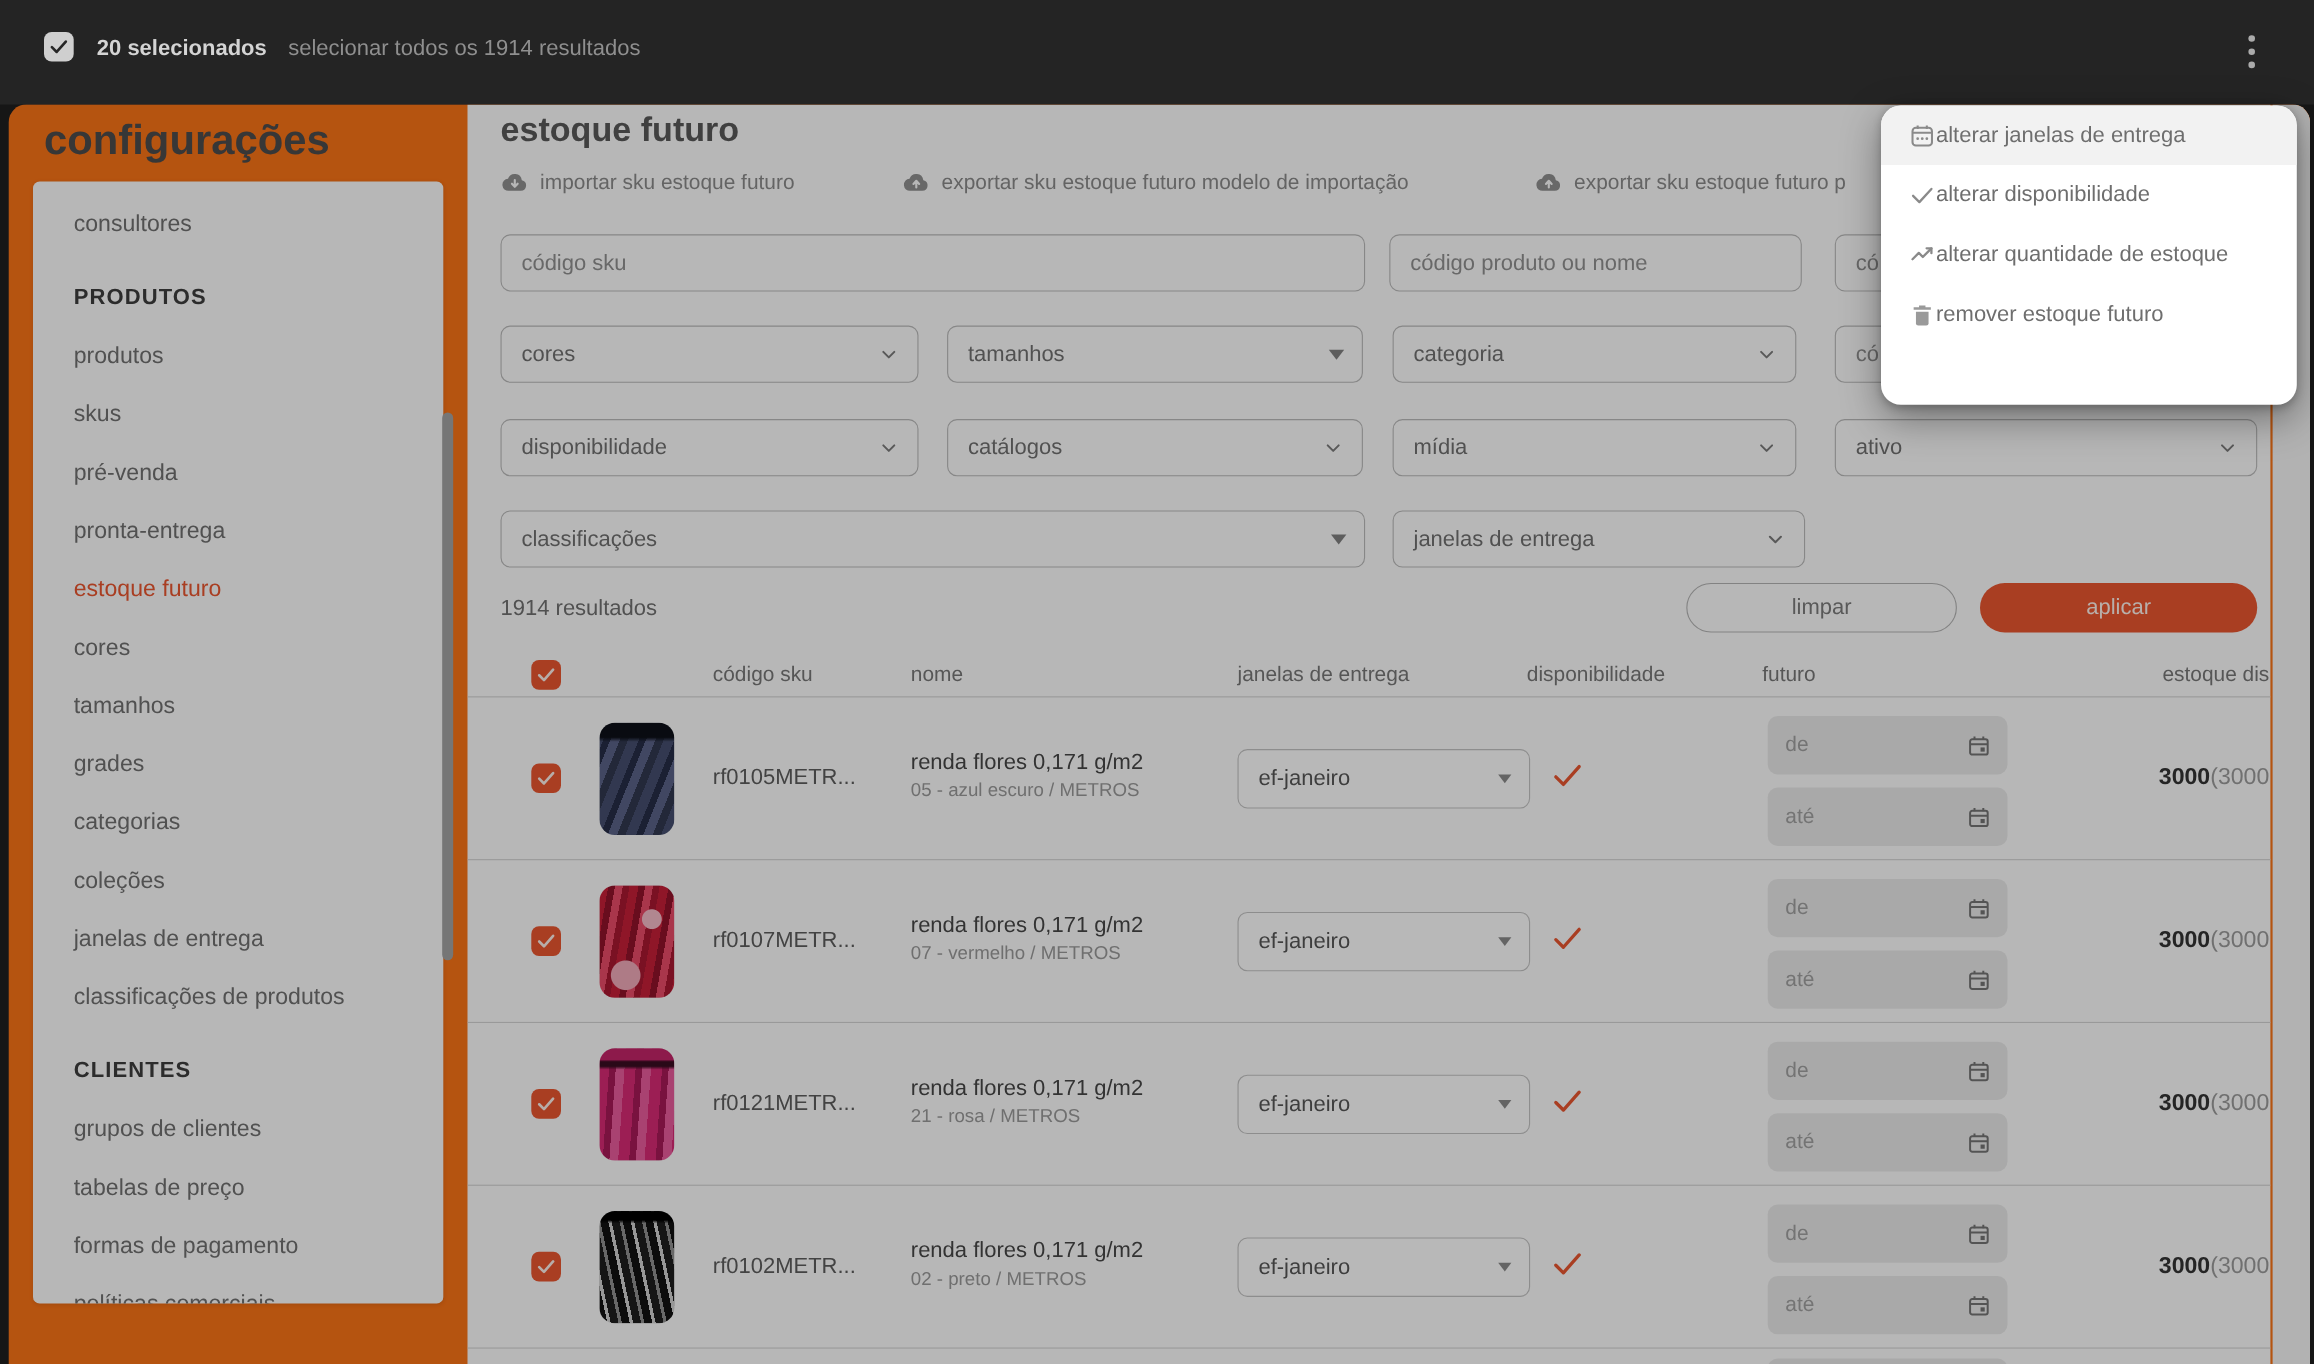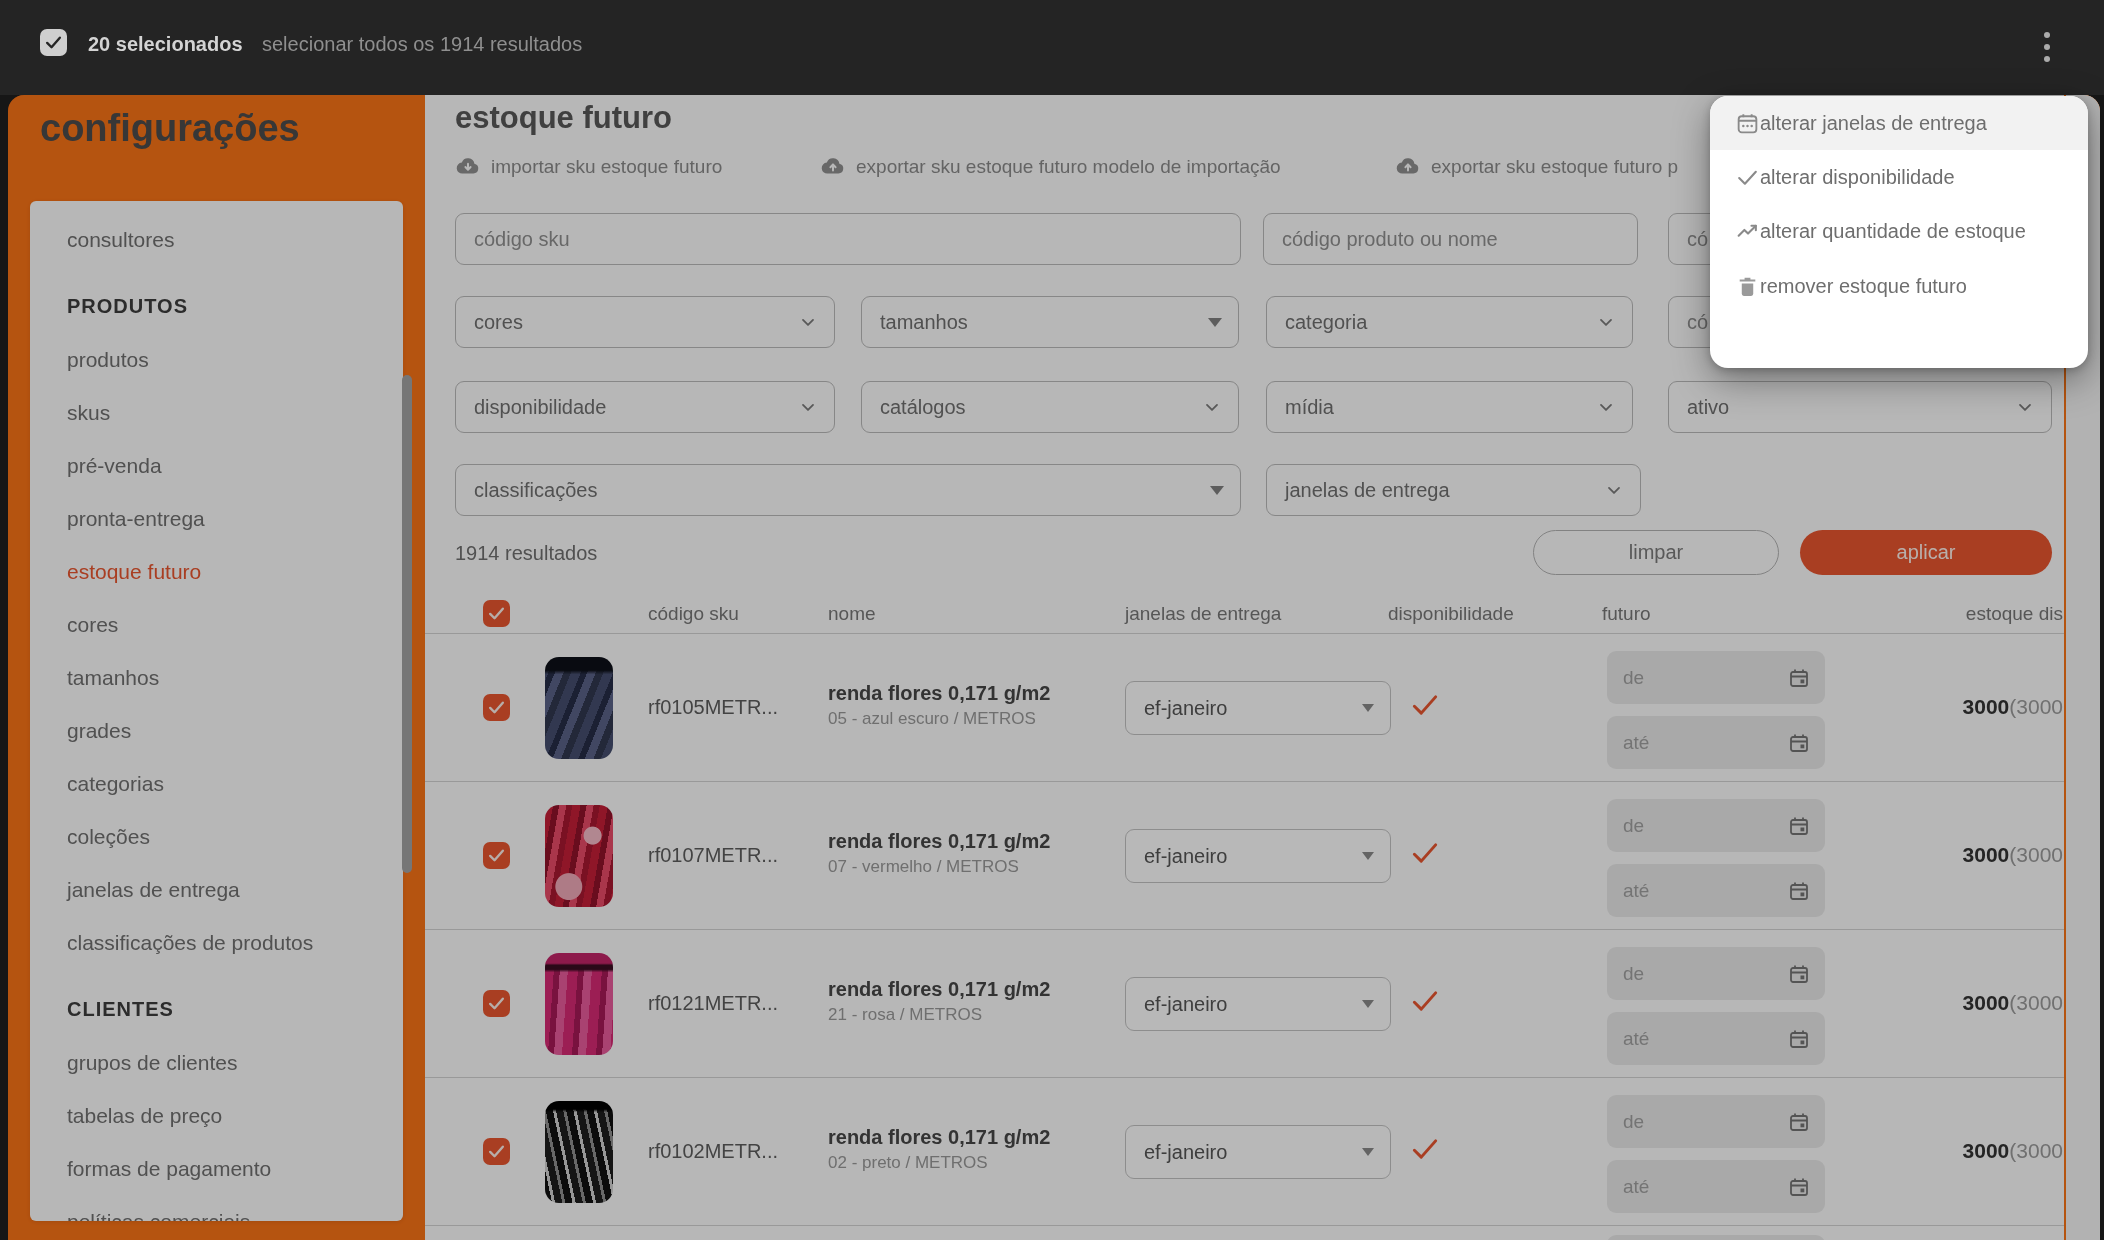--- a/index.html
+++ b/index.html
@@ -15,21 +15,21 @@
   .kebab { position:absolute; right:42px; top:27px; width:30px; height:40px; display:flex; flex-direction:column; align-items:center; justify-content:center; gap:6px; cursor:pointer; }
   .kebab i { width:6px; height:6px; border-radius:50%; background:#ababab; }
 
   
   .content { position:absolute; left:8px; top:95px; right:4px; bottom:0; background:#f97316; border-radius:16px 16px 0 0; overflow:hidden; }
   .dim { position:absolute; inset:0; background:rgba(0,0,0,0.27); z-index:10; pointer-events:none; }
   .gutter { position:absolute; right:0; top:0; width:34px; bottom:0; background:#f4f4f4; }
 
   
   .side-title { position:absolute; left:32px; top:12px; font-size:38px; font-weight:600; color:#4c4c4c; }
-  .side-card { position:absolute; left:22px; top:70px; width:373px; height:1020px; background:#fbfbfb; border-radius:6px; box-shadow:0 1px 4px rgba(0,0,0,0.10); overflow:hidden; padding-top:12px;margin-top:36px; }
+  .side-card { position:absolute; left:22px; top:70px; width:373px; height:1020px; background:#fbfbfb; border-radius:6px; box-shadow:0 1px 4px rgba(0,0,0,0.10); overflow:hidden; padding-top:12px; }
   .side-item { height:53px; display:flex; align-items:center; padding-left:37px; font-size:21px; color:#6f6f6f; cursor:pointer; white-space:nowrap; }
   .side-section { height:53px; display:flex; align-items:center; padding-left:37px; font-size:20px; font-weight:600; letter-spacing:1px; color:#3d3d3d; margin-top:14px; }
   .side-item.active { color:#e8552f; }
   .side-scroll { position:absolute; left:394px; top:280px; width:10px; height:498px; background:#a2a2a2; border-radius:5px; }
 
   
   .main-card { position:absolute; left:417px; top:0; bottom:0; width:1639px; background:#fbfbfb; overflow:hidden; }
   .page-title { position:absolute; left:30px; top:5px; font-size:31px; font-weight:600; color:#585858; }
   .action-link { position:absolute; top:57px; height:30px; display:flex; align-items:center; gap:10px; font-size:19px; color:#8a8a8a; cursor:pointer; white-space:nowrap; }
   .a1{left:30px;} .a2{left:395px;} .a3{left:970px;}
@@ -54,21 +54,21 @@
   .thead span { position:absolute; top:8px; }
   .h-sku{left:223px;} .h-nome{left:403px;} .h-jan{left:700px;} .h-disp{left:963px;} .h-datas{left:1177px;}
   .h-stock{left:1460px; width:178px; text-align:right;}
   .rows { position:absolute; left:0; top:538px; width:1700px; }
   .t-row { position:relative; width:1700px; height:148px; border-top:1px solid #d2d2d2; }
   .cb { position:absolute; width:27px; height:27px; background:#e8552f; border-radius:7px; display:flex; align-items:center; justify-content:center; cursor:pointer; }
   .cb-h { left:58px; top:505px; }
   .t-row .cb { left:58px; top:60px; }
   .pimg { position:absolute; left:120px; top:23px; width:68px; height:102px; border-radius:14px; }
   .t-sku { position:absolute; left:223px; top:62px; font-size:20px; color:#5c5c5c; }
-  .t-name { position:absolute; left:403px; top:48px; font-size:20px; font-weight:700; color:#464646; }
+  .t-name { position:absolute; left:403px; top:48px; font-size:20px; font-weight:400; color:#464646; }
   .t-var { position:absolute; left:403px; top:75px; font-size:17px; color:#989898; }
   .t-dd { position:absolute; left:700px; top:47px; width:266px; height:54px; border:1.5px solid #c2c2c2; border-radius:9px; background:#fdfdfd; display:flex; align-items:center; justify-content:space-between; padding:0 16px 0 18px; font-size:20px; color:#555; cursor:pointer; }
   .t-dd .tri { border-left-width:6px; border-right-width:6px; border-top-width:8px; border-top-color:#8a8a8a; }
   .t-check { position:absolute; left:985px; top:56px; }
   .dfield { position:absolute; left:1182px; width:218px; height:53px; background:rgba(0,0,0,0.075); border-radius:9px; display:flex; align-items:center; justify-content:space-between; padding:0 14px 0 16px; font-size:19px; color:#a0a0a0; cursor:pointer; }
   .d1{top:17px;} .d2{top:82px;}
   .t-stock { position:absolute; left:1420px; top:61px; width:218px; text-align:right; font-size:21px; white-space:nowrap; }
   .t-stock b { color:#333; font-weight:bold; }
   .t-stock span { color:#9a9a9a; }
   .sliver { position:absolute; left:1182px; top:1140px; width:218px; height:20px; background:rgba(0,0,0,0.075); border-radius:9px 9px 0 0; }

